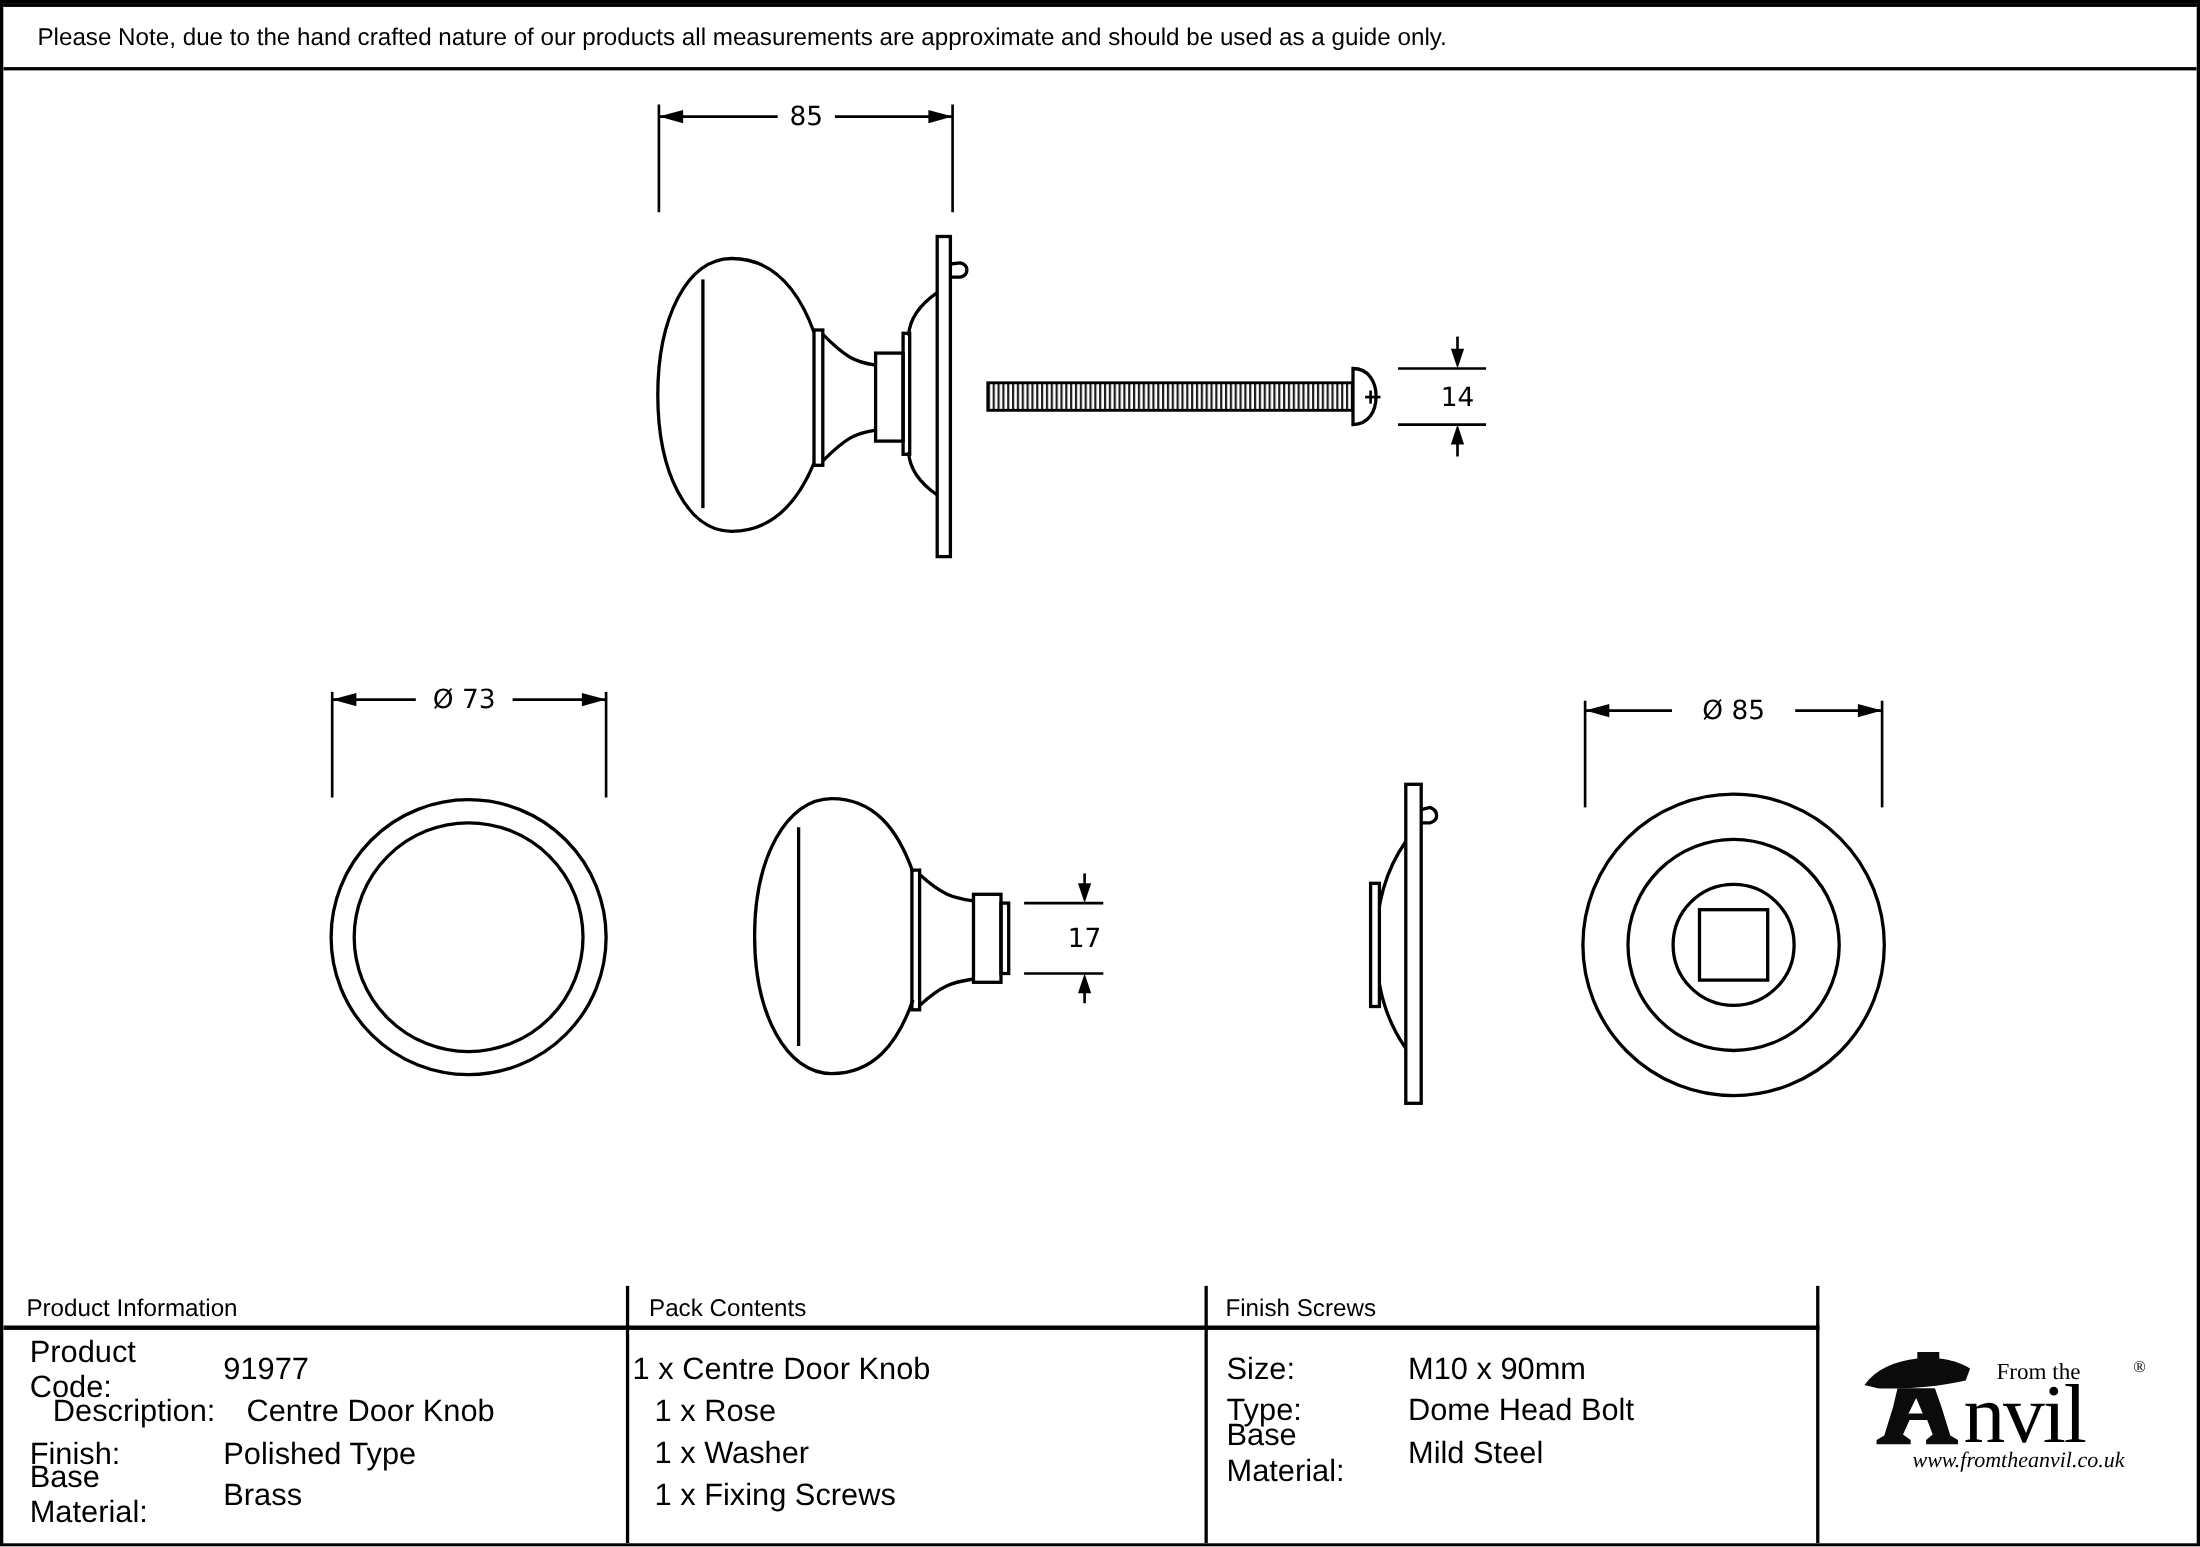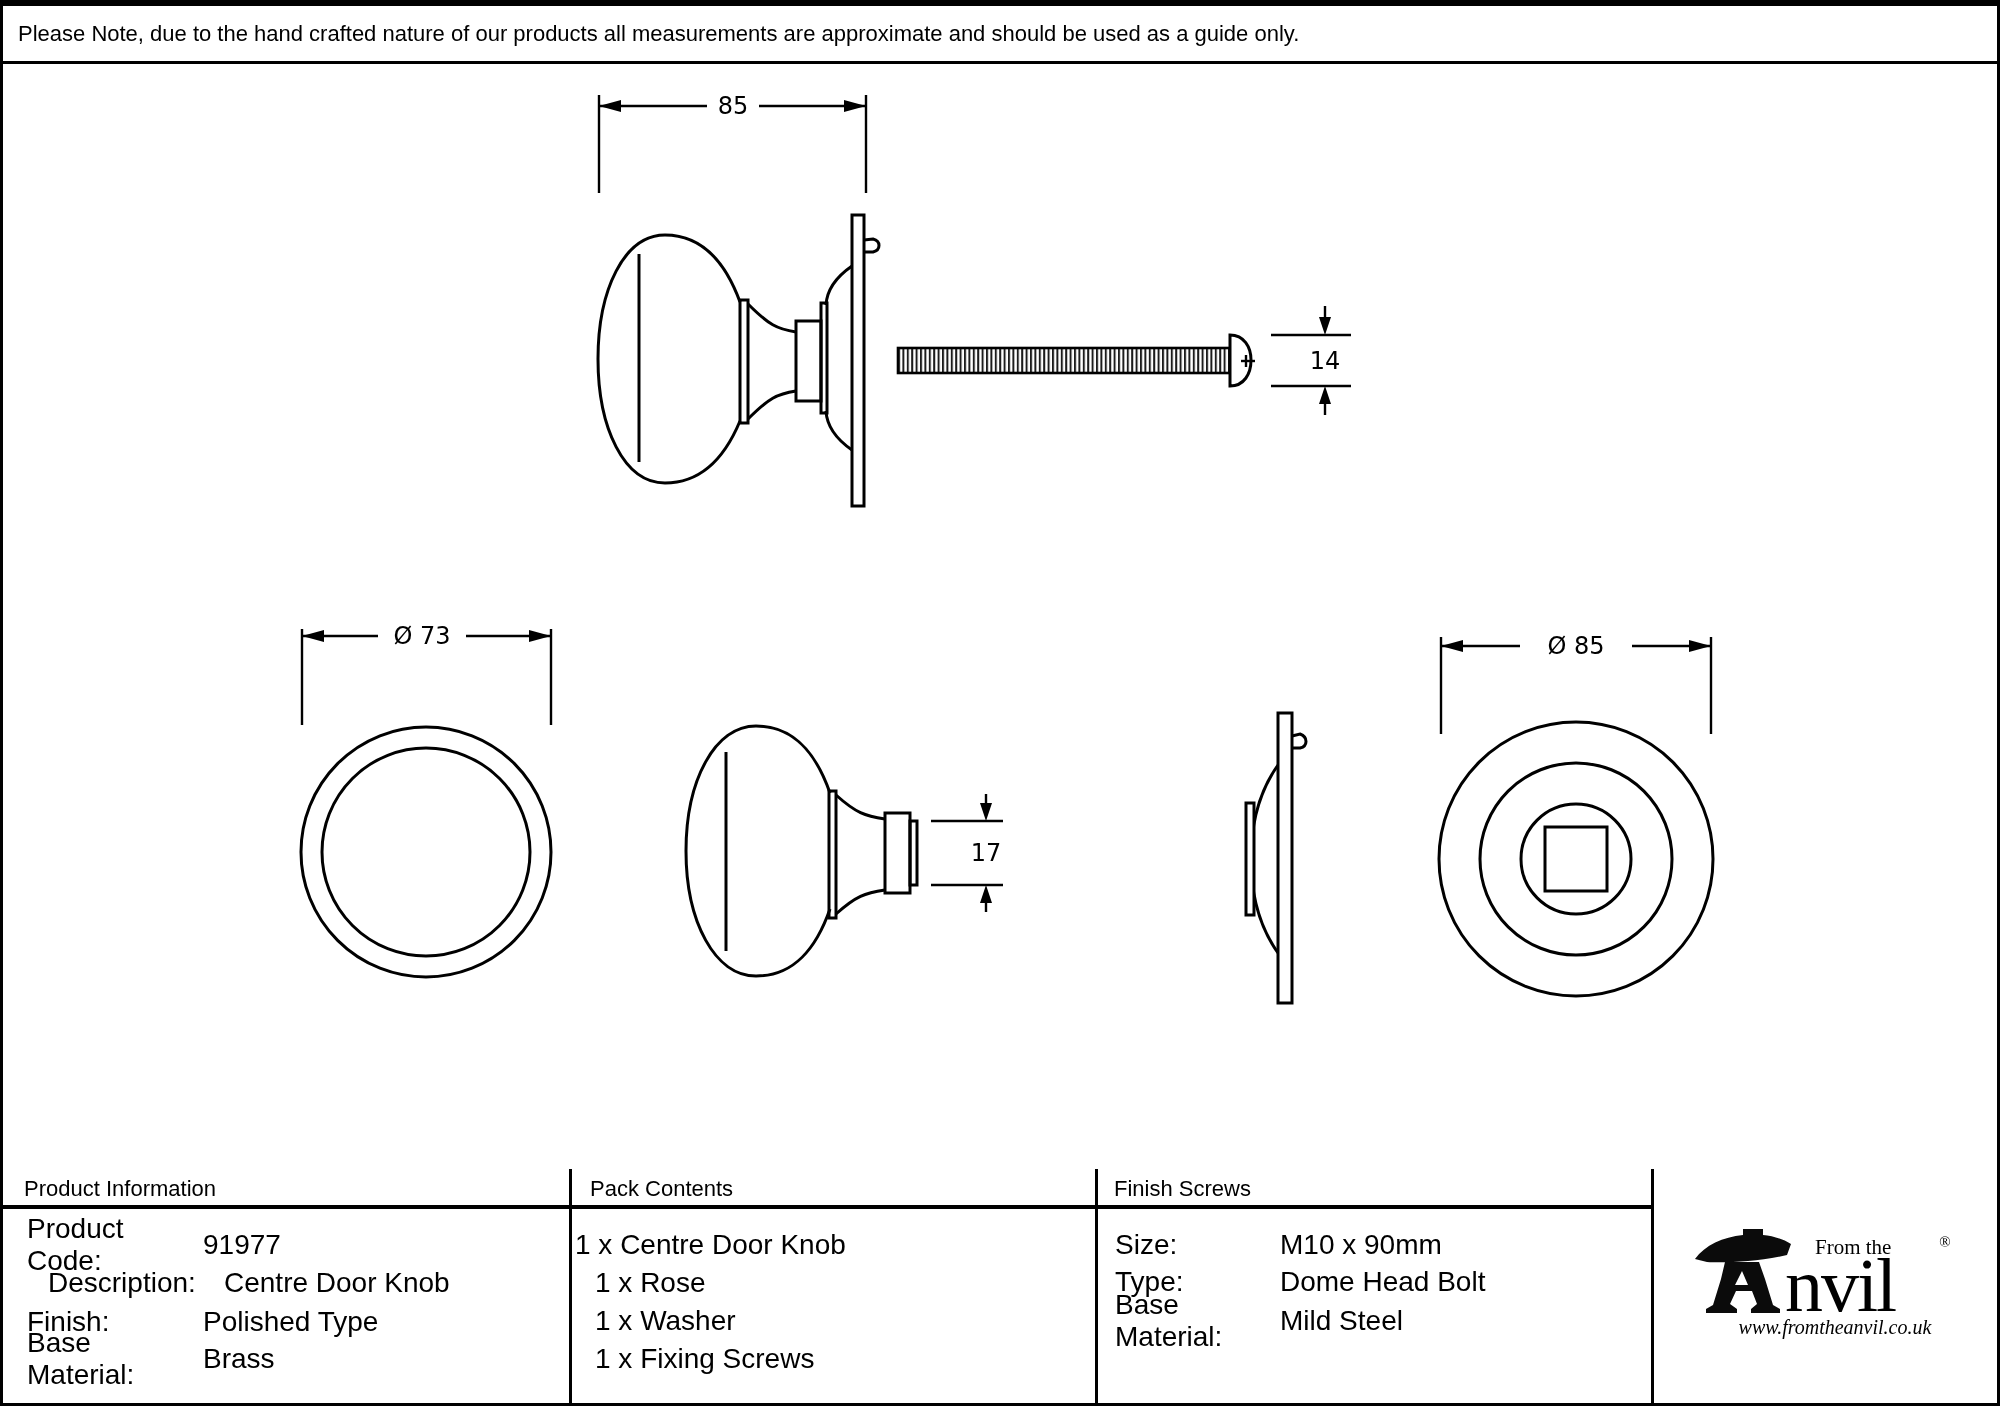--- a/index.html
+++ b/index.html
@@ -8,21 +8,21 @@
   #page {
     position:relative; width:2000px; height:1406px;
     background:#fff; border:3px solid #000; overflow:hidden;
   }
   .abs { position:absolute; }
   .hline { position:absolute; background:#000; height:3px; }
   .vline { position:absolute; background:#000; width:3px; }
   #note-row {
     position:absolute; left:0; top:1101; width:1994px; height:61px;
     border-top:3px solid #000; border-bottom:3px solid #000;
-    display:flex; align-items:center; padding-left:15px;
+    display:flex; align-items:center; padding-left:31px;
     font-size:22px;
   }
   .col-header {
     position:absolute; top:1169px; height:33px; display:flex; align-items:center;
     font-size:22px;
   }
   .cell-row { position:absolute; height:30px; font-size:28px; display:flex; align-items:center; }
   .cell-row .lbl { display:inline-block; }
   .pi .lbl { width:176px; }
   .fs .lbl { width:165px; }

